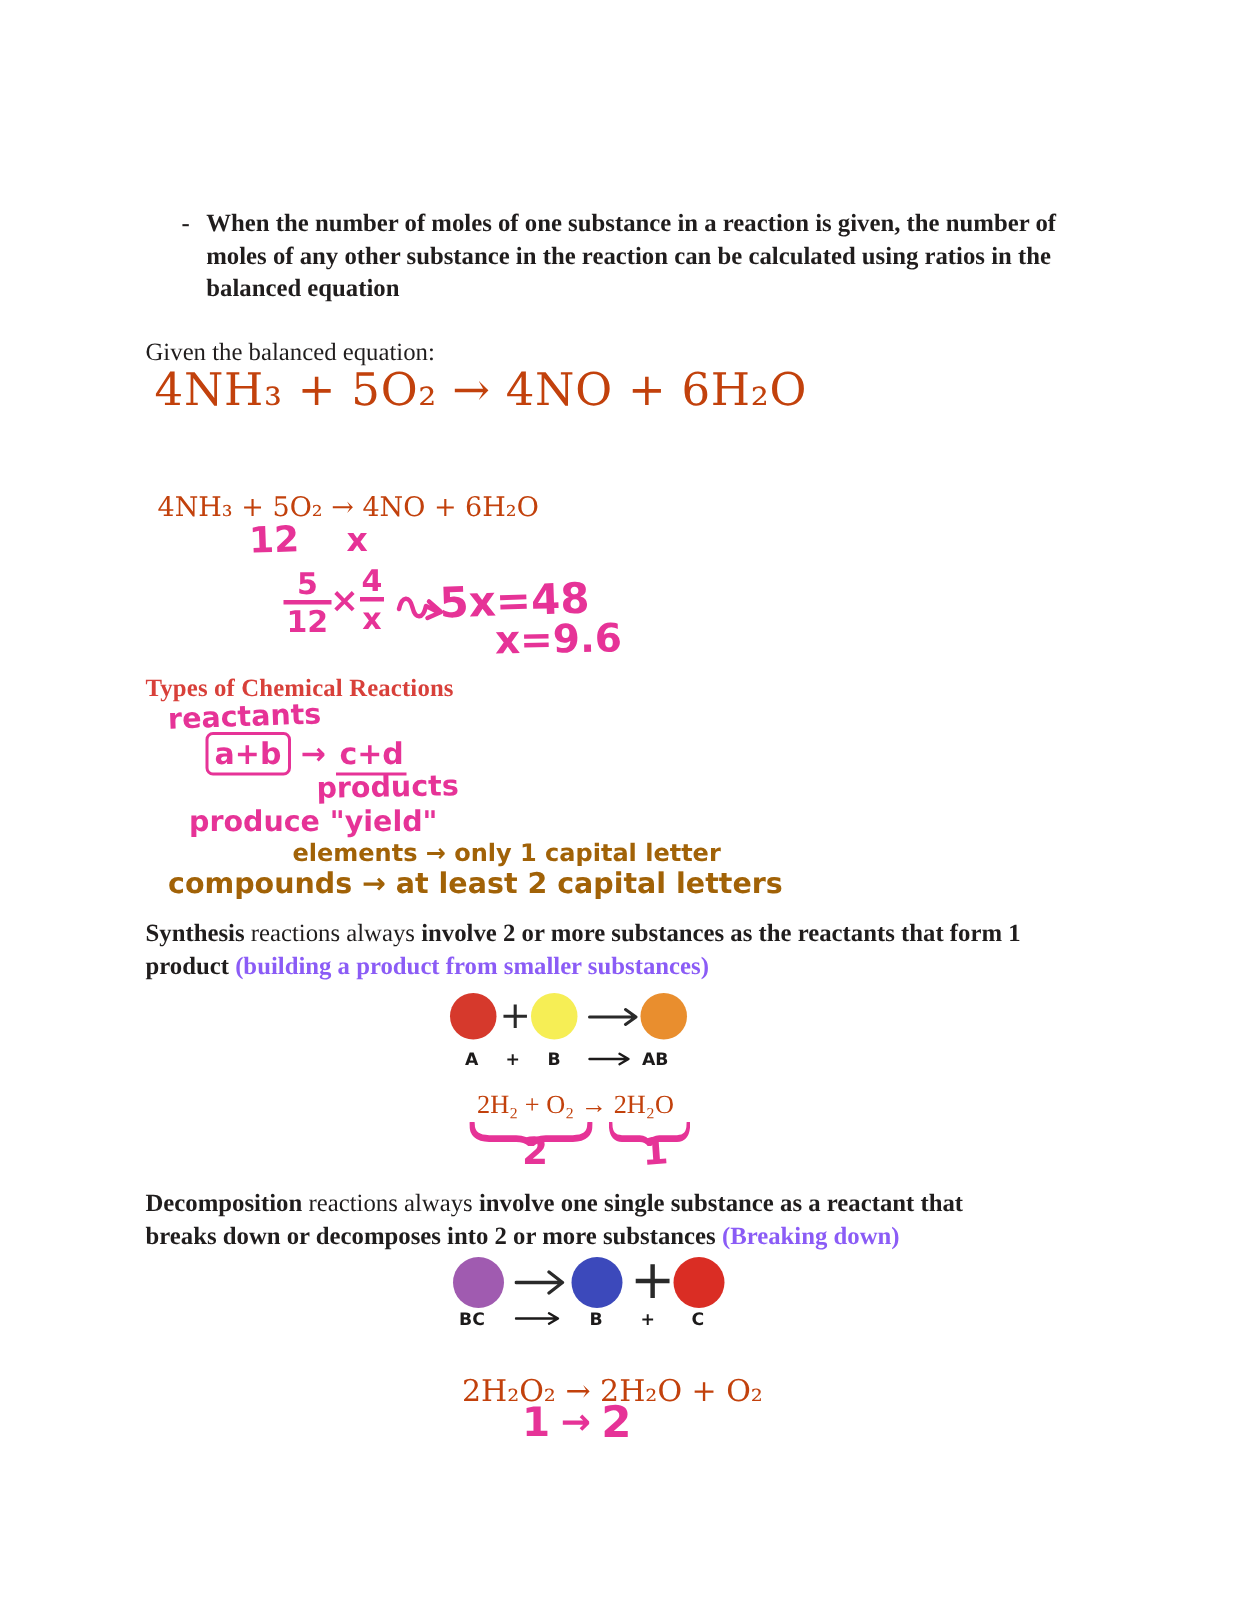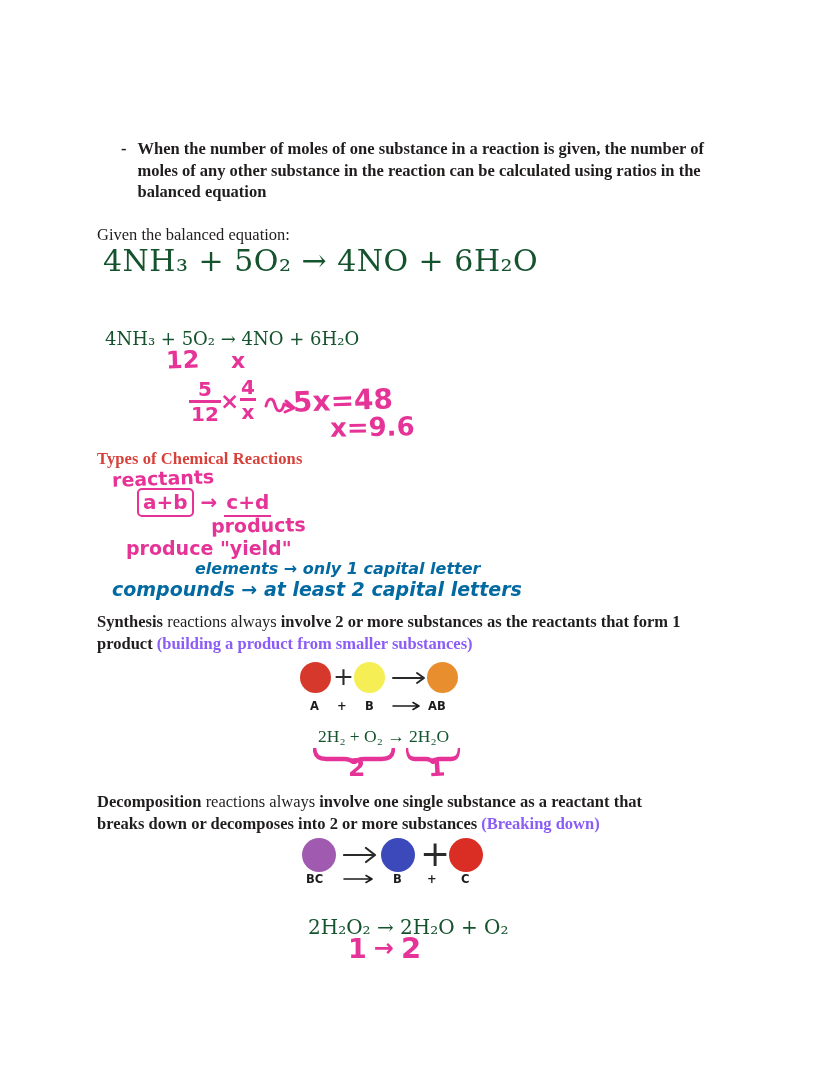--- a/index.html
+++ b/index.html
@@ -3,26 +3,26 @@
 <meta charset="utf-8">
 <style>
   html,body{margin:0;padding:0;background:#ffffff;}
   .page{position:relative;width:828px;height:1071px;background:#ffffff;overflow:hidden;
         font-family:"Liberation Serif",serif;color:#201d1d;}
   .abs{position:absolute;}
   .heading{font-weight:bold;font-size:16.5px;color:#d8403a;letter-spacing:.1px;}
   .body-text{font-size:16.5px;line-height:21.5px;color:#201d1d;}
   .bold{font-weight:bold;}
   .red-note{color:#8b5cf6;font-weight:bold;}
-  .eq{font-family:"DejaVu Serif",serif;color:#14532d;white-space:nowrap;}
+  .eq{font-family:"DejaVu Serif",serif;color:#c2410c;white-space:nowrap;}
   .main-eq{font-size:30px;letter-spacing:.5px;}
   .work-eq{font-size:18px;}
   .small-eq{font-size:17.5px;font-family:Liberation Serif, serif;}
   .hand{font-family:"DejaVu Sans",sans-serif;font-weight:bold;color:#e63397;white-space:nowrap;}
-  .hand-purple{font-family:"DejaVu Sans",sans-serif;font-weight:bold;color:#0369a1;white-space:nowrap;font-style:italic;}
+  .hand-purple{font-family:"DejaVu Sans",sans-serif;font-weight:bold;color:#a16207;white-space:nowrap;}
   .frac{display:inline-flex;flex-direction:column;align-items:center;font-size:20px;line-height:1.05;}
   .frac .den{border-top:3px solid #e63397;padding:1px 2px 0 2px;}
   .frac .num{padding:0 2px;}
   .boxed{border:2.5px solid #e63397;border-radius:5px;padding:0 4px 1px 4px;}
   .underlined{border-bottom:2.5px solid #e63397;padding:0 2px 1px 2px;}
   .circle{position:absolute;border-radius:50%;}
   .diagram-plus{font-family:"DejaVu Sans",sans-serif;color:#2a2a2a;line-height:1;}
   .diagram-label{position:absolute;font-family:"DejaVu Sans",sans-serif;font-weight:bold;
                  font-size:11.5px;color:#1c1a1a;white-space:nowrap;}
   .bullet-row{display:flex;gap:11px;}

